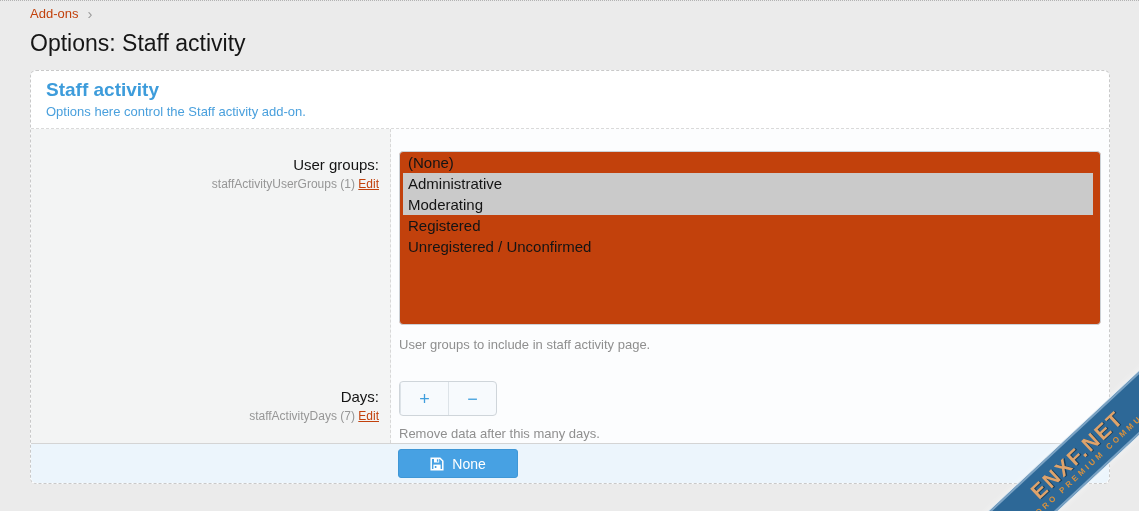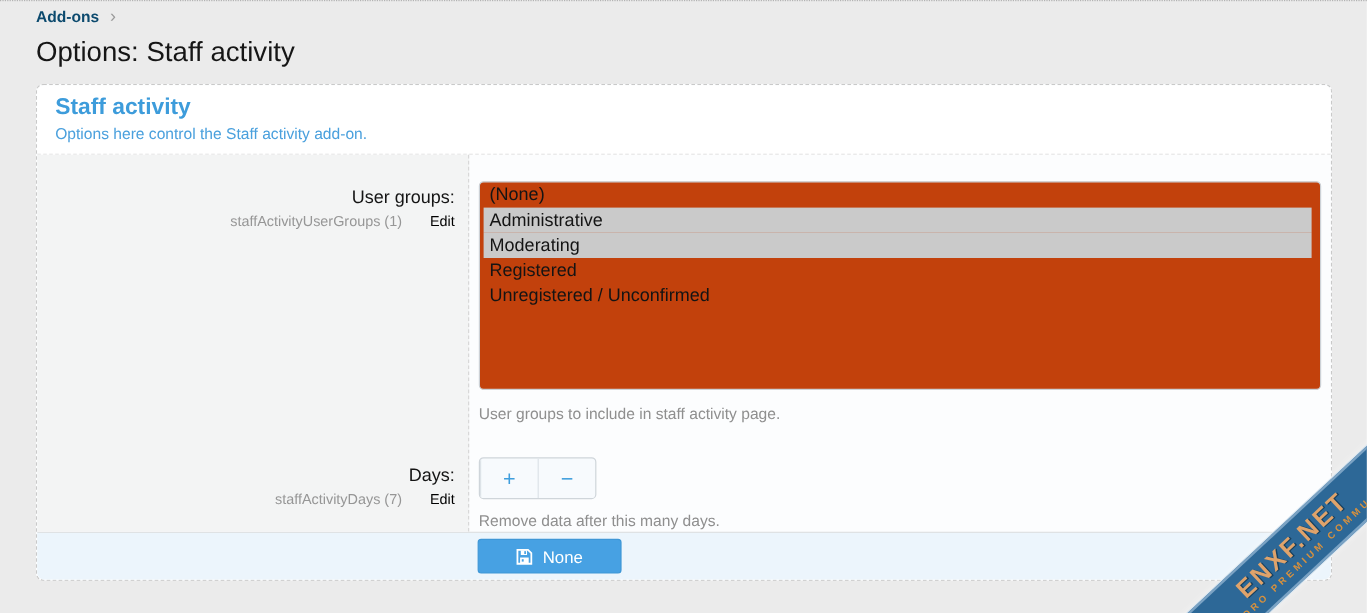--- a/index.html
+++ b/index.html
@@ -9,21 +9,21 @@
     border-top:1px dotted #b2b2b2;
     box-sizing:border-box;
     font-family:"Liberation Sans",sans-serif;
     position:relative;
     overflow:hidden;
     color:#141414;
   }
   .page{padding:0 30px;}
   
   .breadcrumb{display:flex;align-items:center;gap:9px;padding-top:5px;}
-  .breadcrumb .crumb{font-size:13px;font-weight:bold;color:#0c4a6e;text-decoration:none;cursor:pointer;}
+  .breadcrumb .crumb{font-size:13px;font-weight:normal;color:#c2410c;text-decoration:none;cursor:pointer;}
   .breadcrumb .chev{font-size:15px;color:#9a9a9a;line-height:13px;}
   
   .page-title{font-size:23px;font-weight:400;color:#161616;margin-top:9px;}
   
   .panel{
     margin-top:13px;width:1080px;box-sizing:border-box;
     border:1px dashed #c9c9c9;border-radius:6px;
     background:#fcfdfe;
   }
   .panel-header{
@@ -42,21 +42,21 @@
   .row-user-groups{padding-top:22px;}
   .row-days{margin-top:27px;padding-bottom:0;}
   .row-label{
     width:360px;flex-shrink:0;box-sizing:border-box;
     padding-right:12px;text-align:right;
   }
   .row-user-groups .row-label{padding-top:5px;}
   .row-days .row-label{padding-top:7px;}
   .field-label{font-size:15px;color:#141414;}
   .field-meta{font-size:12px;color:#969696;margin-top:4px;}
-  .edit-link{color:#000000;cursor:pointer;margin-left:20px;}
+  .edit-link{color:#c2410c;text-decoration:underline;cursor:pointer;}
   .row-content{flex:1;padding:0 8px;box-sizing:border-box;}
   
   .select-box{
     height:174px;box-sizing:border-box;width:100%;
     border:1px solid #ccd1d6;border-radius:4px;
     background:#c2410c;
     padding:0 7px 4px 3px;
     overflow:hidden;
   }
   .select-option{

